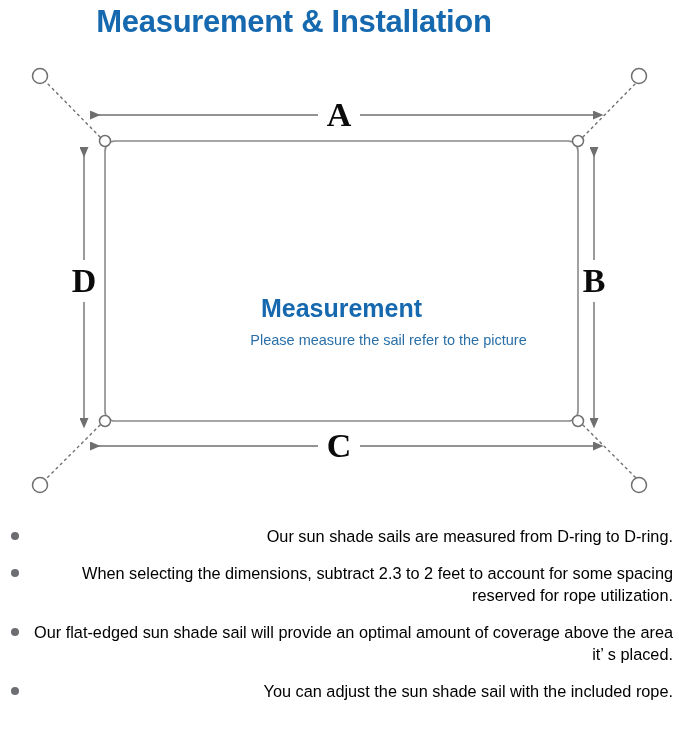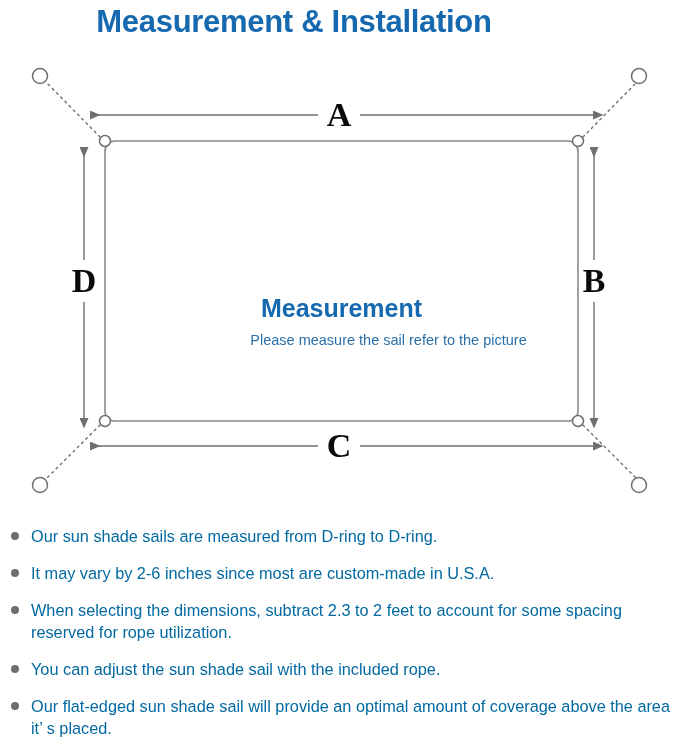--- a/index.html
+++ b/index.html
@@ -79,23 +79,24 @@
     position: absolute;
     left: 0;
     top: 525px;
     width: 679px;
   }
   .note-item {
     position: relative;
     padding-left: 31px;
     padding-right: 6px;
     margin-bottom: 15px;
-    color: #0369a1;
+    color: #000000;
     font-size: 16.3px;
     line-height: 22px;
+    text-align: right;
   }
   .note-bullet {
     position: absolute;
     left: 11px;
     top: 7px;
     width: 8px;
     height: 8px;
     border-radius: 50%;
     background: #6d6e71;
   }
@@ -157,33 +158,29 @@
   <div id="sail-subheading">Please measure the sail refer to the picture</div>
 </div>
 
 <div id="notes">
 
   <div class="note-item">
     <span class="note-bullet"></span>
     <span class="note-text">Our sun shade sails are measured from D-ring to D-ring.</span>
   </div>
 
-  <div class="note-item">
-    <span class="note-bullet"></span>
-    <span class="note-text">It may vary by 2-6 inches since most are custom-made in U.S.A.</span>
-  </div>
 
   <div class="note-item">
     <span class="note-bullet"></span>
     <span class="note-text">When selecting the dimensions, subtract 2.3 to 2 feet to account for some spacing reserved for rope utilization.</span>
   </div>
 
   <div class="note-item">
     <span class="note-bullet"></span>
-    <span class="note-text">You can adjust the sun shade sail with the included rope.</span>
+    <span class="note-text">Our flat-edged sun shade sail will provide an optimal amount of coverage above the area it’ s placed.</span>
   </div>
 
   <div class="note-item">
     <span class="note-bullet"></span>
-    <span class="note-text">Our flat-edged sun shade sail will provide an optimal amount of coverage above the area it’ s placed.</span>
+    <span class="note-text">You can adjust the sun shade sail with the included rope.</span>
   </div>
 
 </div>
 
 </body></html>

